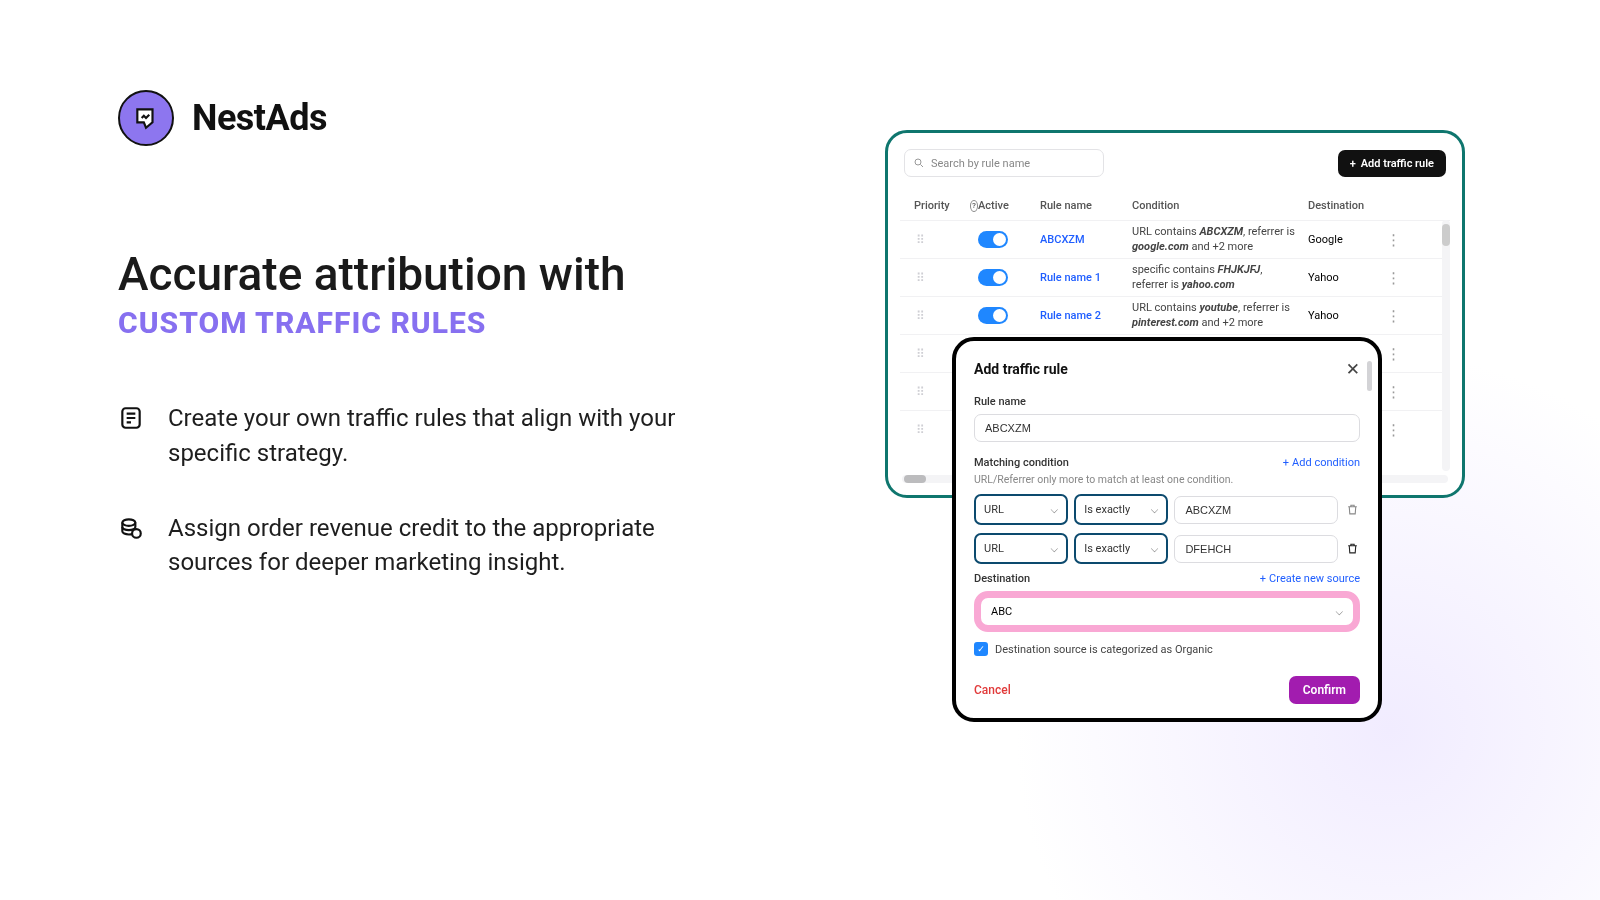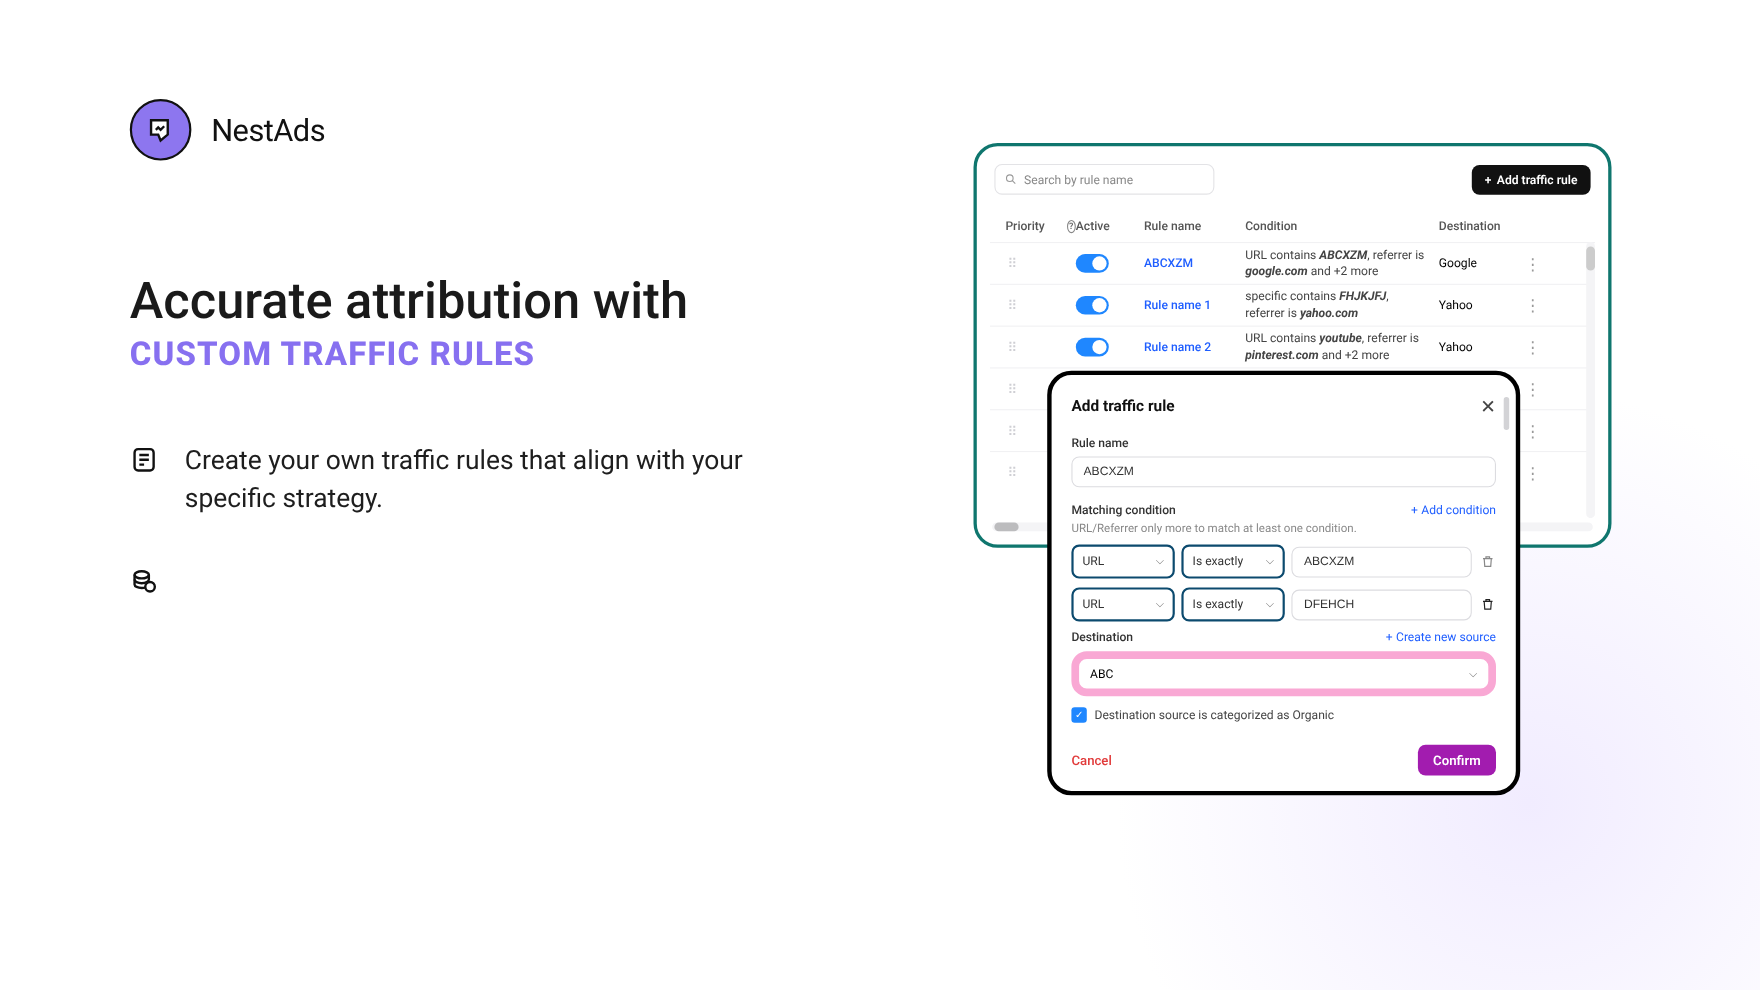--- a/index.html
+++ b/index.html
@@ -3,21 +3,21 @@
 <meta charset="utf-8">
 <style>
 * { box-sizing: border-box; margin: 0; padding: 0; }
 body { font-family: -apple-system, BlinkMacSystemFont, "Segoe UI", Roboto, sans-serif; background: #fff; width: 1600px; height: 900px; position: relative; overflow: hidden; }
 .bg-blob { position: absolute; right: -180px; bottom: -220px; width: 780px; height: 780px; border-radius: 50%; background: radial-gradient(circle, #f1ecff 0%, #ffffff 68%); z-index: 0; }
 
 
 .left { position: absolute; left: 118px; top: 90px; width: 610px; z-index: 2; }
 .brand { display: flex; align-items: center; gap: 18px; margin-bottom: 100px; }
 .brand-icon { width: 56px; height: 56px; border-radius: 50%; background: #8d76ef; border: 2.5px solid #111; display: flex; align-items: center; justify-content: center; }
-.brand-text { font-size: 28px; font-weight: 400; color: #111; letter-spacing: -0.5px; }
+.brand-text { font-size: 36px; font-weight: 700; color: #111; letter-spacing: -0.5px; }
 .headline { font-size: 46px; font-weight: 500; color: #1a1a1a; line-height: 1.25; margin-bottom: 0; }
 .headline-accent { font-size: 30px; font-weight: 800; color: #8770f0; letter-spacing: 1px; line-height: 1.25; margin-bottom: 60px; }
 .feature { display: flex; align-items: flex-start; gap: 24px; margin-bottom: 40px; }
 .feature-icon { width: 26px; height: 26px; flex-shrink: 0; margin-top: 4px; color: #111; }
 .feature-text { font-size: 24px; color: #1e1e1e; line-height: 1.45; max-width: 520px; }
 
 
 .panel { position: absolute; right: 135px; top: 130px; width: 580px; height: 368px; background: #fff; border: 3px solid #0f766e; border-radius: 22px; padding: 12px; z-index: 3; }
 .panel-inner { height: 100%; display: flex; flex-direction: column; }
 .panel-top { display: flex; align-items: center; gap: 10px; margin: 4px 4px 14px; }
@@ -103,20 +103,21 @@
 
   <div class="feature">
     <div class="feature-icon">
       <svg viewBox="0 0 24 24" width="26" height="26" fill="none" stroke="currentColor" stroke-width="2">
           <ellipse cx="10" cy="7" rx="6" ry="3"></ellipse>
           <path d="M4 7v4c0 1.7 2.7 3 6 3s6-1.3 6-3V7"></path>
           <path d="M4 11v4c0 1.7 2.7 3 6 3 1.3 0 2.5-.2 3.5-.5"></path>
           <circle cx="17" cy="17" r="4"></circle>
         </svg>
     </div>
+    <div class="feature-text">Assign order revenue credit to the appropriate sources for deeper marketing insight.</div>
   </div>
 </div>
 
 <div class="panel">
   <div class="panel-inner">
     <div class="panel-top">
       <div class="search">
         <svg width="12" height="12" viewBox="0 0 24 24" fill="none" stroke="#999" stroke-width="2">
             <circle cx="10" cy="10" r="6"></circle>
             <path d="M20 20l-5-5"></path>

